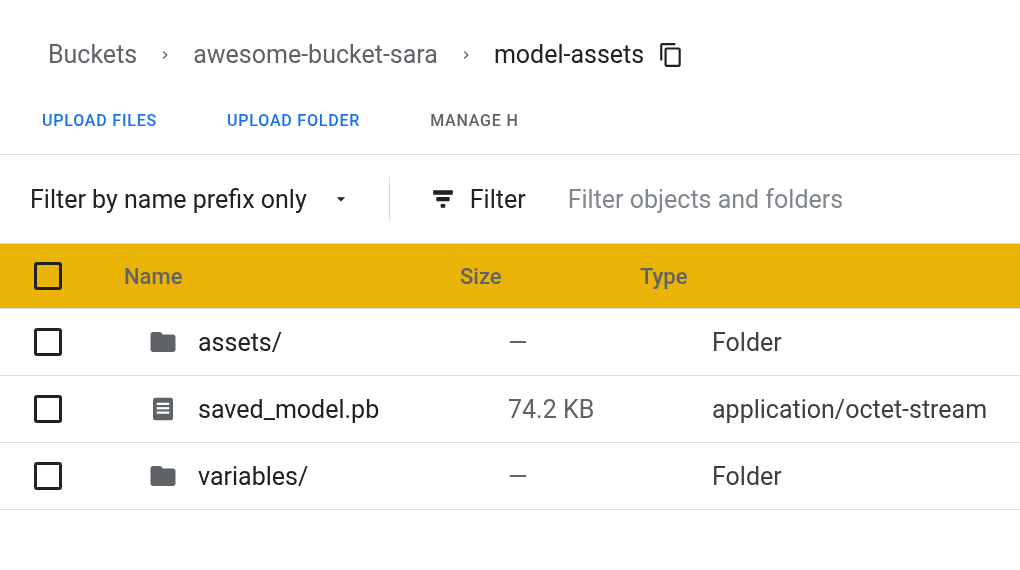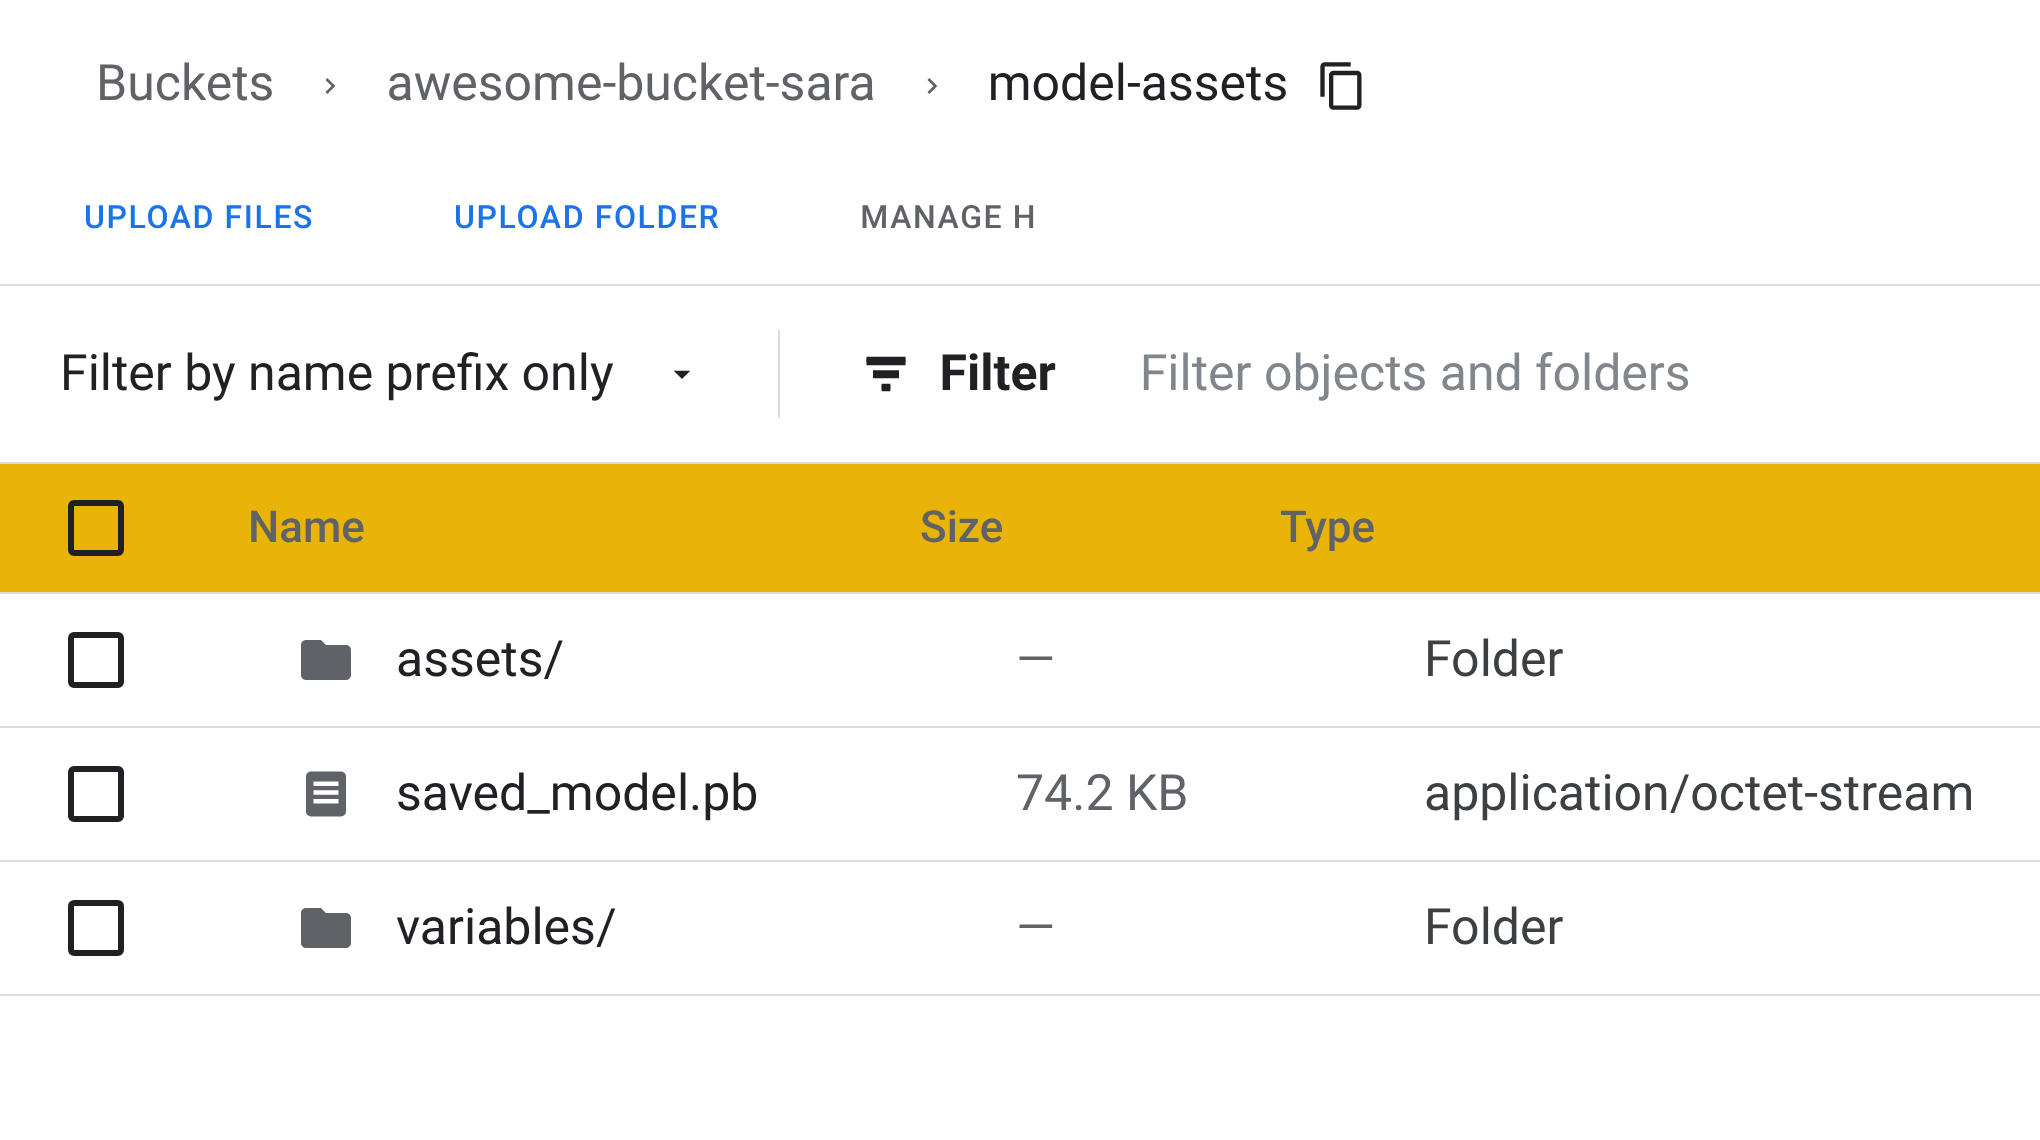--- a/index.html
+++ b/index.html
@@ -9,21 +9,21 @@
     }
     body {
       font-family: 'Roboto', 'Helvetica Neue', Arial, sans-serif;
       background: #fff;
       color: #202124;
       width: 1020px;
       height: 570px;
       overflow: hidden;
     }
     .container {
-      padding-top: 16px;
+      padding-top: 28px;
     }
     .breadcrumb {
       display: flex;
       align-items: center;
       padding: 12px 48px 28px 48px;
       font-size: 25px;
       gap: 20px;
     }
     .breadcrumb-item {
       color: #5f6368;
@@ -90,21 +90,21 @@
     .filter-group {
       display: flex;
       align-items: center;
       padding-left: 40px;
       gap: 14px;
     }
     .filter-icon svg {
       display: block;
     }
     .filter-label {
-      font-weight: 700;
+      font-weight: 400;
       color: #202124;
     }
     .filter-input {
       border: none;
       outline: none;
       font-size: 25px;
       color: #202124;
       margin-left: 28px;
       width: 420px;
       font-family: inherit;

